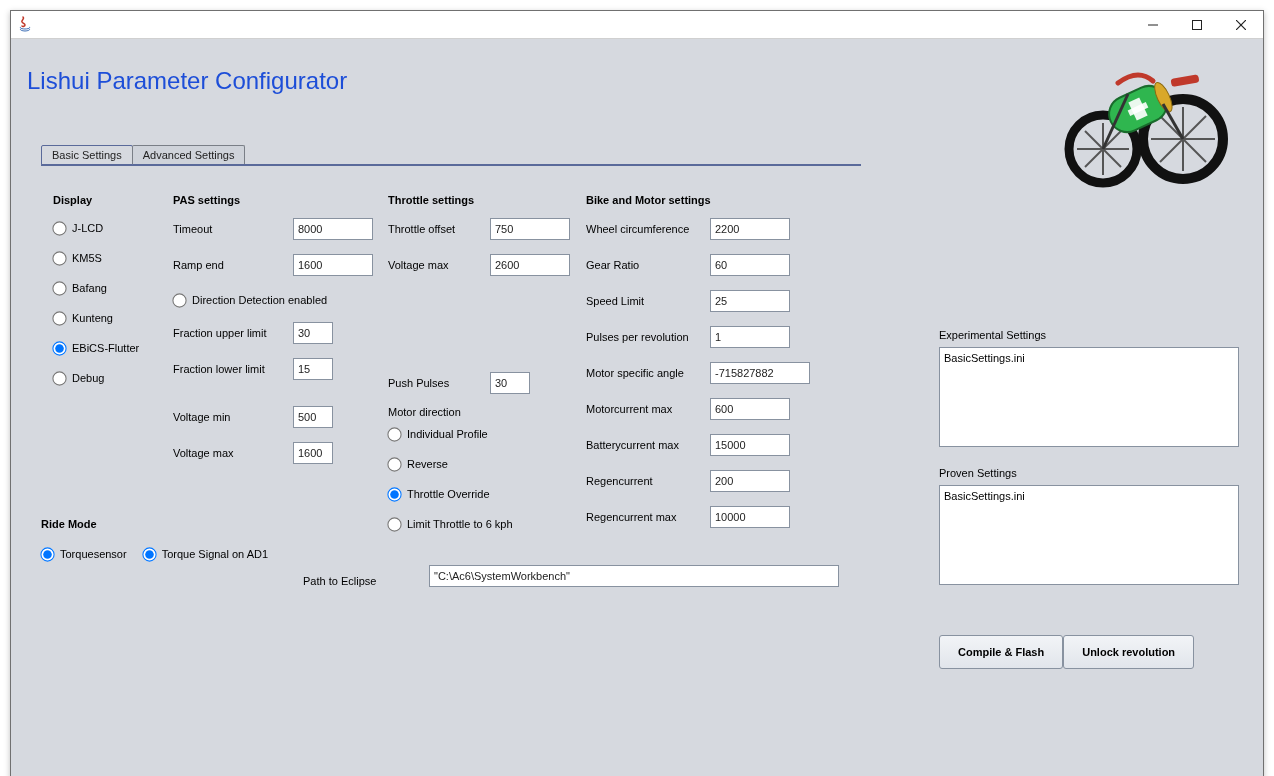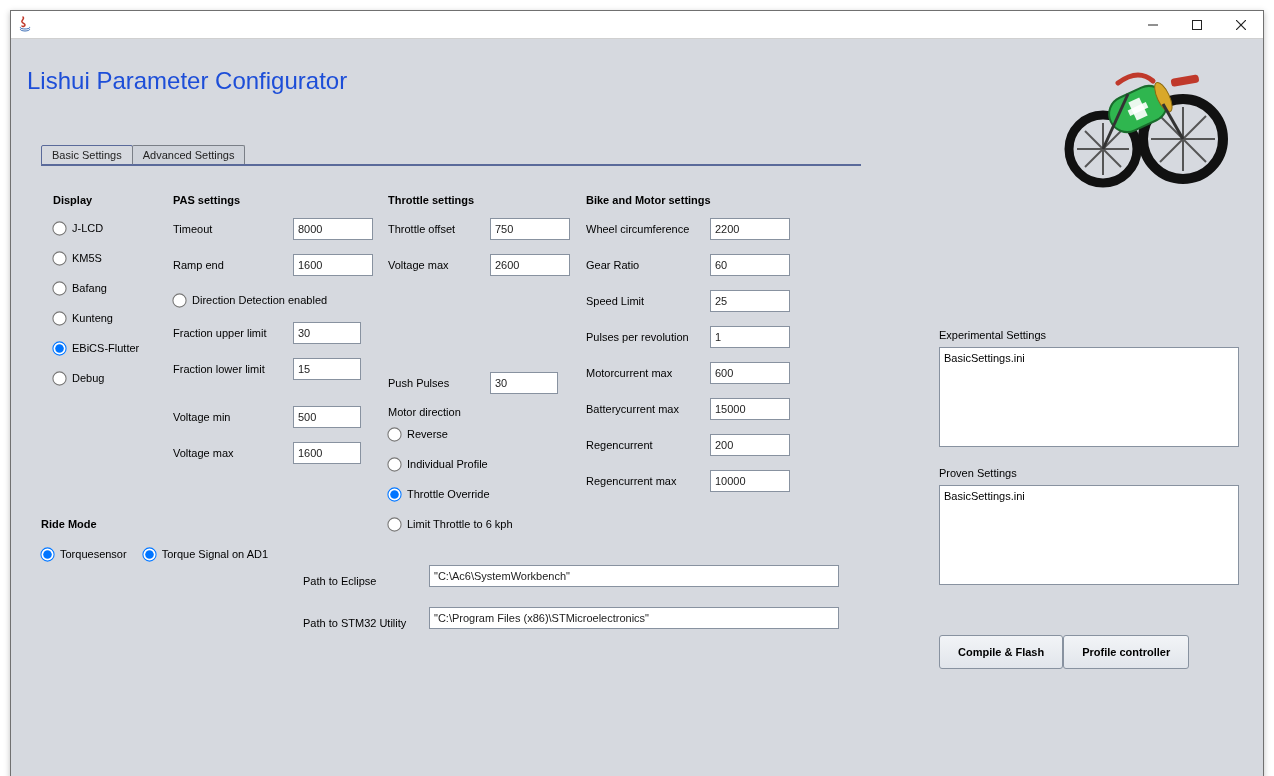--- a/index.html
+++ b/index.html
@@ -119,21 +119,21 @@
   input.text {
     border: 1px solid #8892a0;
     background: #fff;
     height: 22px;
     padding: 0 4px;
     font-family: inherit;
     font-size: 11px;
     color: #222;
   }
   .pas input.text, .throttle input.text, .bike input.text { width: 80px;}
-  .pas input.text.sm, .throttle input.text.sm { width: 68px;}
+  .pas input.text.sm, .throttle input.text.sm { width: 40px;}
   .throttle .field-row label, .pas .field-row label, .bike .field-row label {
      flex: 0 0 120px;
   }
   .pas .field-row label { flex-basis: 120px;}
   .bike .field-row label { flex-basis: 124px;}
   .throttle .field-row label { flex-basis: 102px;}
   .ride-mode {
     position: absolute;
     top: 352px;
     left: 18px;
@@ -359,25 +359,25 @@
             </div>
           <div style="height:82px"></div>
           <div class="field-row">
               <label>Push Pulses</label>
               <input class="text sm" value="30" style="">
             </div>
           <div style="margin-bottom:4px;">Motor direction</div>
           <div id="throttle-options">
               <div class="radio-row">
                 <input type="radio" name="motordir" style="">
+                <label>Individual Profile</label>
+              </div>
+              <div class="radio-row">
+                <input type="radio" name="motordir" style="">
                 <label>Reverse</label>
-              </div>
-              <div class="radio-row">
-                <input type="radio" name="motordir" style="">
-                <label>Individual Profile</label>
               </div>
               <div class="radio-row">
                 <input type="radio" name="motordir" checked="" style="">
                 <label>Throttle Override</label>
               </div>
               <div class="radio-row">
                 <input type="radio" name="motordir" style="">
                 <label>Limit Throttle to 6 kph</label>
               </div>
             </div>
@@ -393,20 +393,24 @@
               <label>Gear Ratio</label>
               <input class="text" value="60" style="">
             </div>
           <div class="field-row">
               <label>Speed Limit</label>
               <input class="text" value="25" style="">
             </div>
           <div class="field-row">
               <label>Pulses per revolution</label>
               <input class="text" value="1" style="">
+            </div>
+          <div class="field-row">
+              <label>Motor specific angle</label>
+              <input class="text" style="width: 100px;" value="-715827882">
             </div>
           <div class="field-row">
               <label>Motorcurrent max</label>
               <input class="text" value="600" style="">
             </div>
           <div class="field-row">
               <label>Batterycurrent max</label>
               <input class="text" value="15000" style="">
             </div>
           <div class="field-row">
@@ -431,38 +435,34 @@
                 <label>Torque Signal on AD1</label>
               </span>
           </div>
         </div>
 
         <div class="path-block">
           <div class="path-row">
             <label>Path to Eclipse</label>
             <input class="text" value="&quot;C:\Ac6\SystemWorkbench&quot;" style="">
           </div>
-          <div class="path-row">
-            <label>Path to STM32 Utility</label>
-            <input class="text" value="&quot;C:\Program Files (x86)\STMicroelectronics&quot;" style="">
-          </div>
         </div>
 
       </div>
     </div>
 
     <div class="right-pane">
       <span class="listbox-label">Experimental Settings</span>
       <div class="listbox" id="experimental-list">
           <div>BasicSettings.ini</div>
         </div>
       <span class="listbox-label">Proven Settings</span>
       <div class="listbox" id="proven-list">
           <div>BasicSettings.ini</div>
         </div>
       <div class="action-buttons">
         <button class="btn">Compile &amp; Flash</button>
-        <button class="btn">Profile controller</button>
+        <button class="btn">Unlock revolution</button>
       </div>
     </div>
 
   </div>
 </div>
 
 </body></html>

